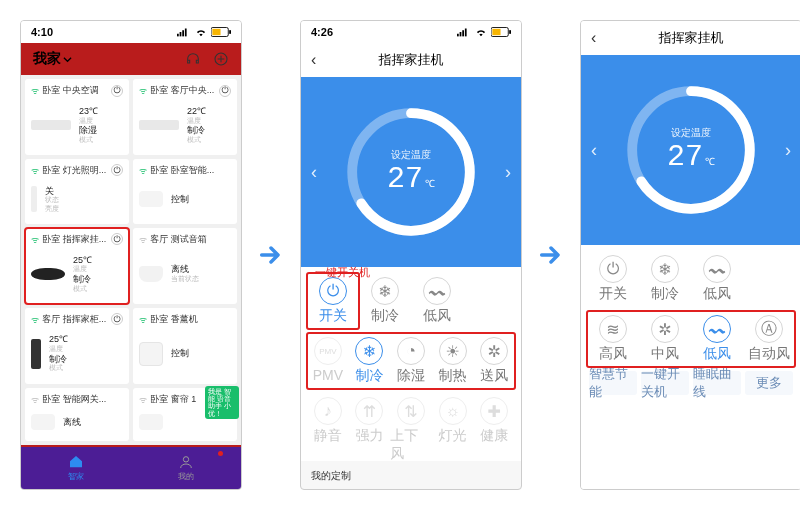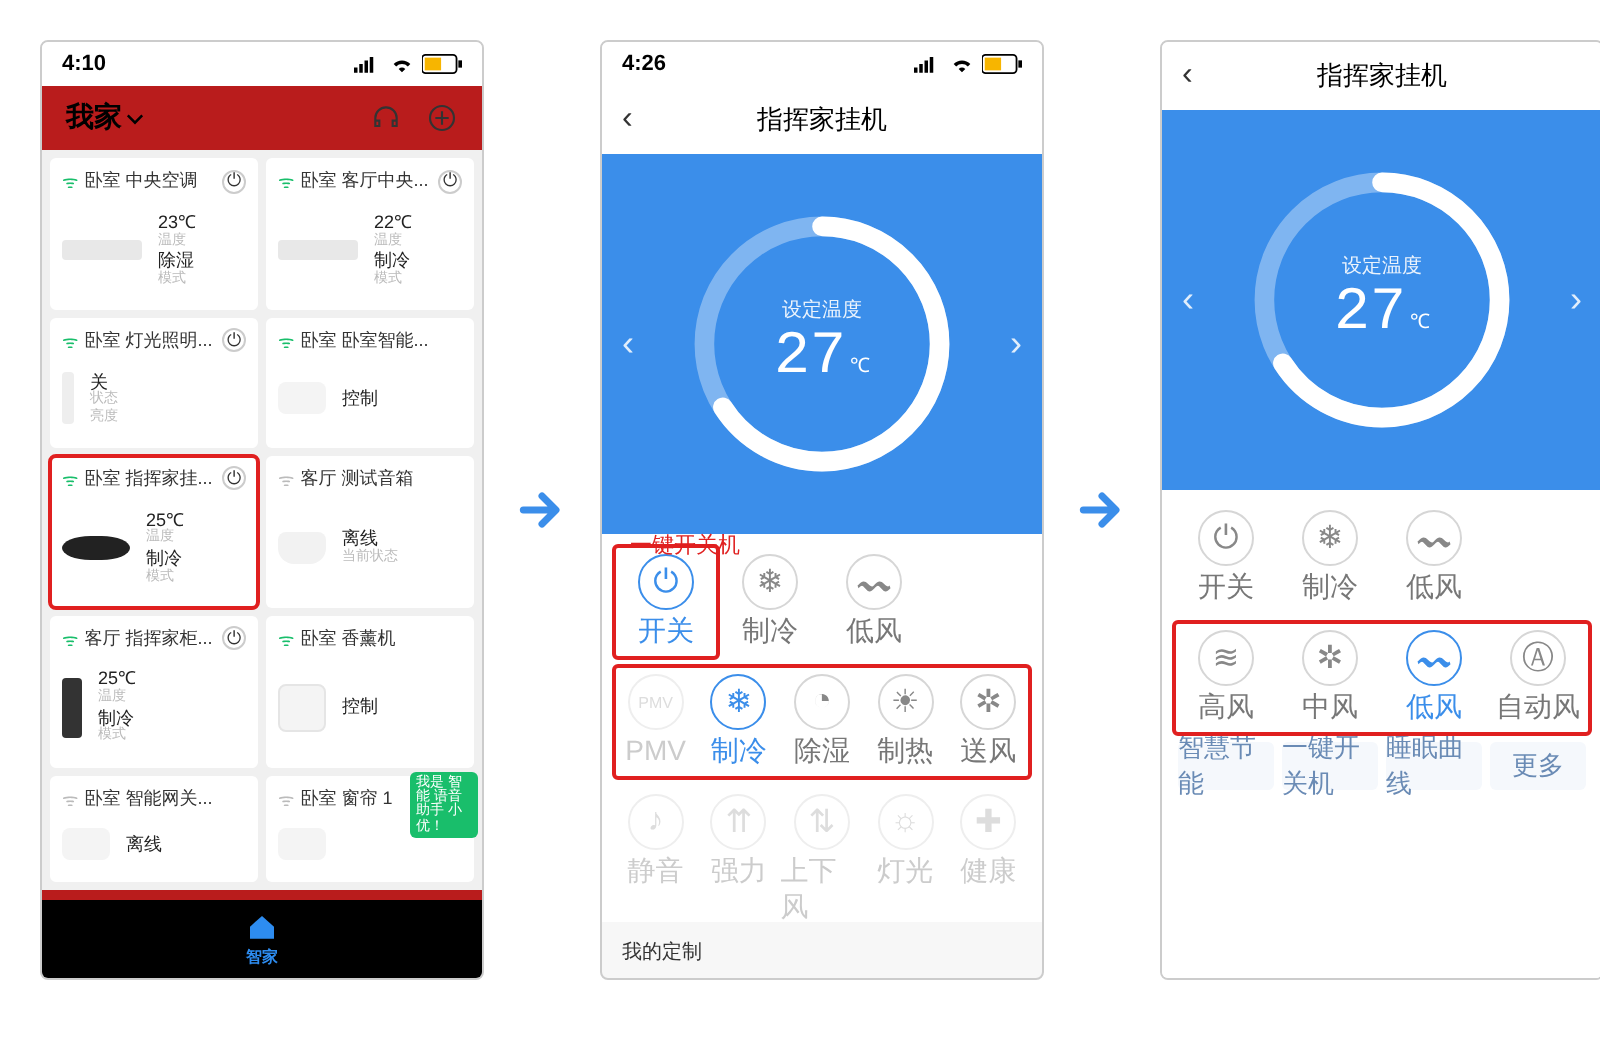--- a/index.html
+++ b/index.html
@@ -69,23 +69,22 @@
   .card-top .wifi-ic { color:#19be6b; }
   .card-top .wifi-off { color:#bbb; }
   .card-top .pwr { margin-left:auto; width:12px;height:12px; border:1px solid #ccc; border-radius:50%; display:flex;align-items:center;justify-content:center;}
   .card-body { flex:1; display:flex; align-items:center; gap:8px; margin-top:2px;}
   .dev-stats { font-size:9px; line-height:1.2; }
   .dev-stats .v { color:#222; font-weight:500;}
   .dev-stats .l { color:#bbb; font-size:7px;}
   .hl { outline:2px solid #e02020; outline-offset:-1px; }
 
   .tabbar {
-    height:44px; background:#000000; border-top:5px solid #b91c1c;
+    height:44px; background:#4c1d95; border-top:2px solid #b91c1c;
     display:flex;
-    font-weight:bold;
   }
   .tab { flex:1; display:flex; flex-direction:column; align-items:center; justify-content:center; gap:1px; font-size:8px; color:#999;}
   .tab.active { color:#2d8cf0;}
   .tab svg { width:16px;height:16px;}
 
   
   .dev-head {
     height:34px; display:flex; align-items:center; justify-content:center;
     position:relative; background:#fff;
     font-size:13px; font-weight:500;
@@ -357,20 +356,28 @@
         </div>
     </div>
   </div>
 
   <div class="tabbar">
     <div class="tab active">
         <svg viewBox="0 0 24 24">
           <path d="M3 11 12 3l9 8v9H3z" fill="currentColor"></path>
         </svg>
         <span>智家</span>
+      </div>
+    <div class="tab" style="position:relative;">
+        <span style="position:absolute;top:4px;right:18px;width:5px;height:5px;background:#e02020;border-radius:50%;"></span>
+        <svg viewBox="0 0 24 24">
+          <circle cx="12" cy="8" r="4" fill="none" stroke="currentColor" stroke-width="1.5"></circle>
+          <path d="M4 21c0-4 4-6 8-6s8 2 8 6" fill="none" stroke="currentColor" stroke-width="1.5"></path>
+        </svg>
+        <span>我的</span>
       </div>
   </div>
 </div>
 
 <div class="arrow">
   <svg viewBox="0 0 24 24">
       <path d="M4 12h12M12 6l6 6-6 6" stroke="#3b8eea" stroke-width="3" fill="none" stroke-linecap="round" stroke-linejoin="round"></path>
     </svg>
 </div>
 

